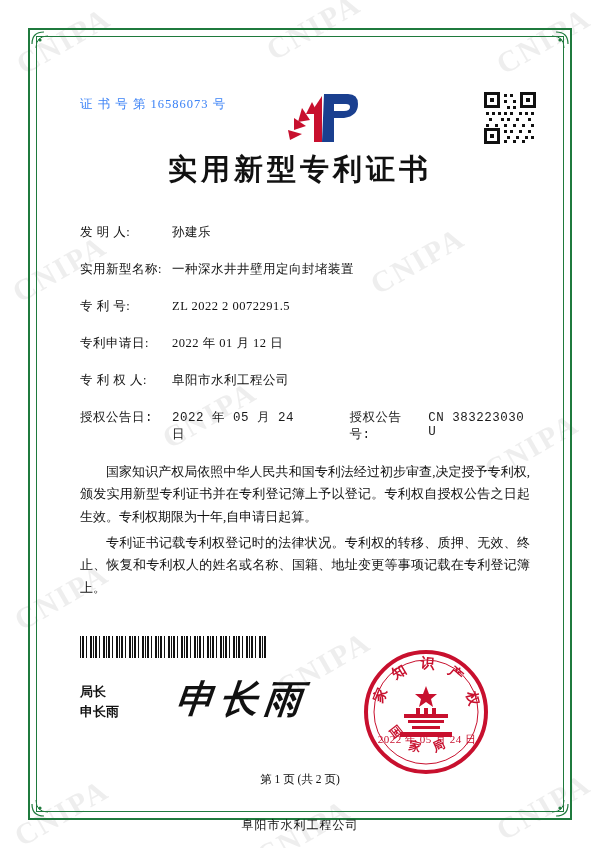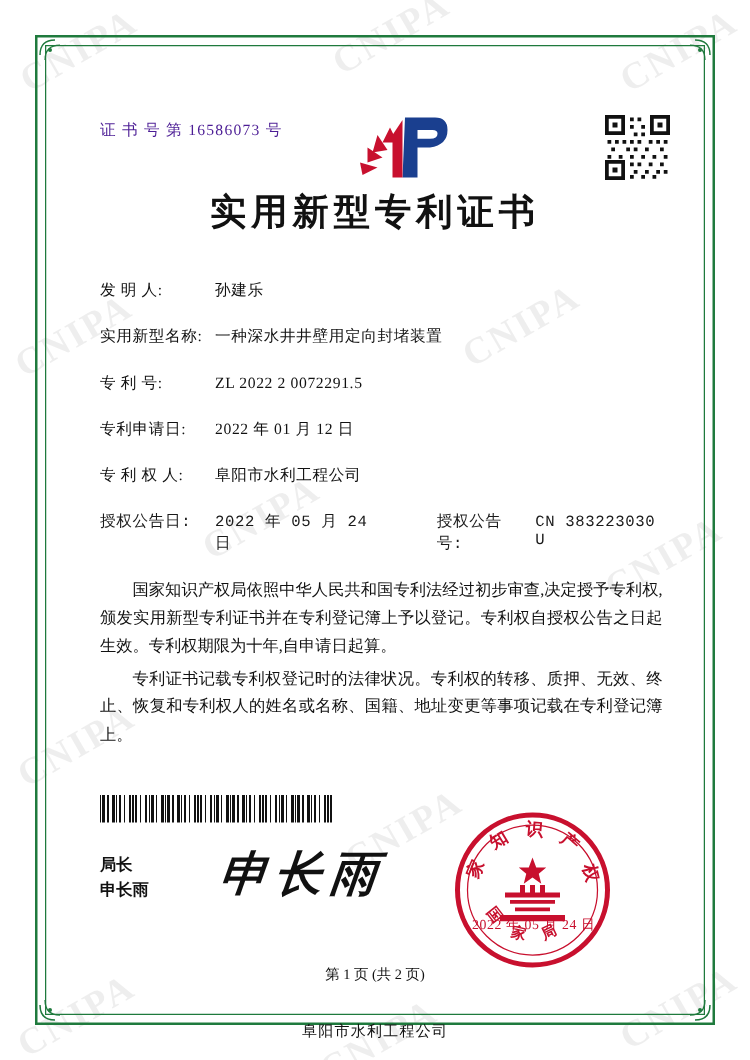--- a/index.html
+++ b/index.html
@@ -77,21 +77,21 @@
     position: relative;
     height: 84px;
   }
   .cert-no {
     position: absolute;
     left: 34px;
     top: 50px;
     font-family: "Liberation Serif", "DejaVu Serif", serif;
     font-size: 12.5px;
     letter-spacing: 1px;
-    color: #4c1d95;
+    color: #3b82f6;
   }
   .logo {
     position: absolute;
     left: 232px;
     top: 42px;
     width: 92px;
     height: 62px;
   }
   .qr-wrap {
     position: absolute;

